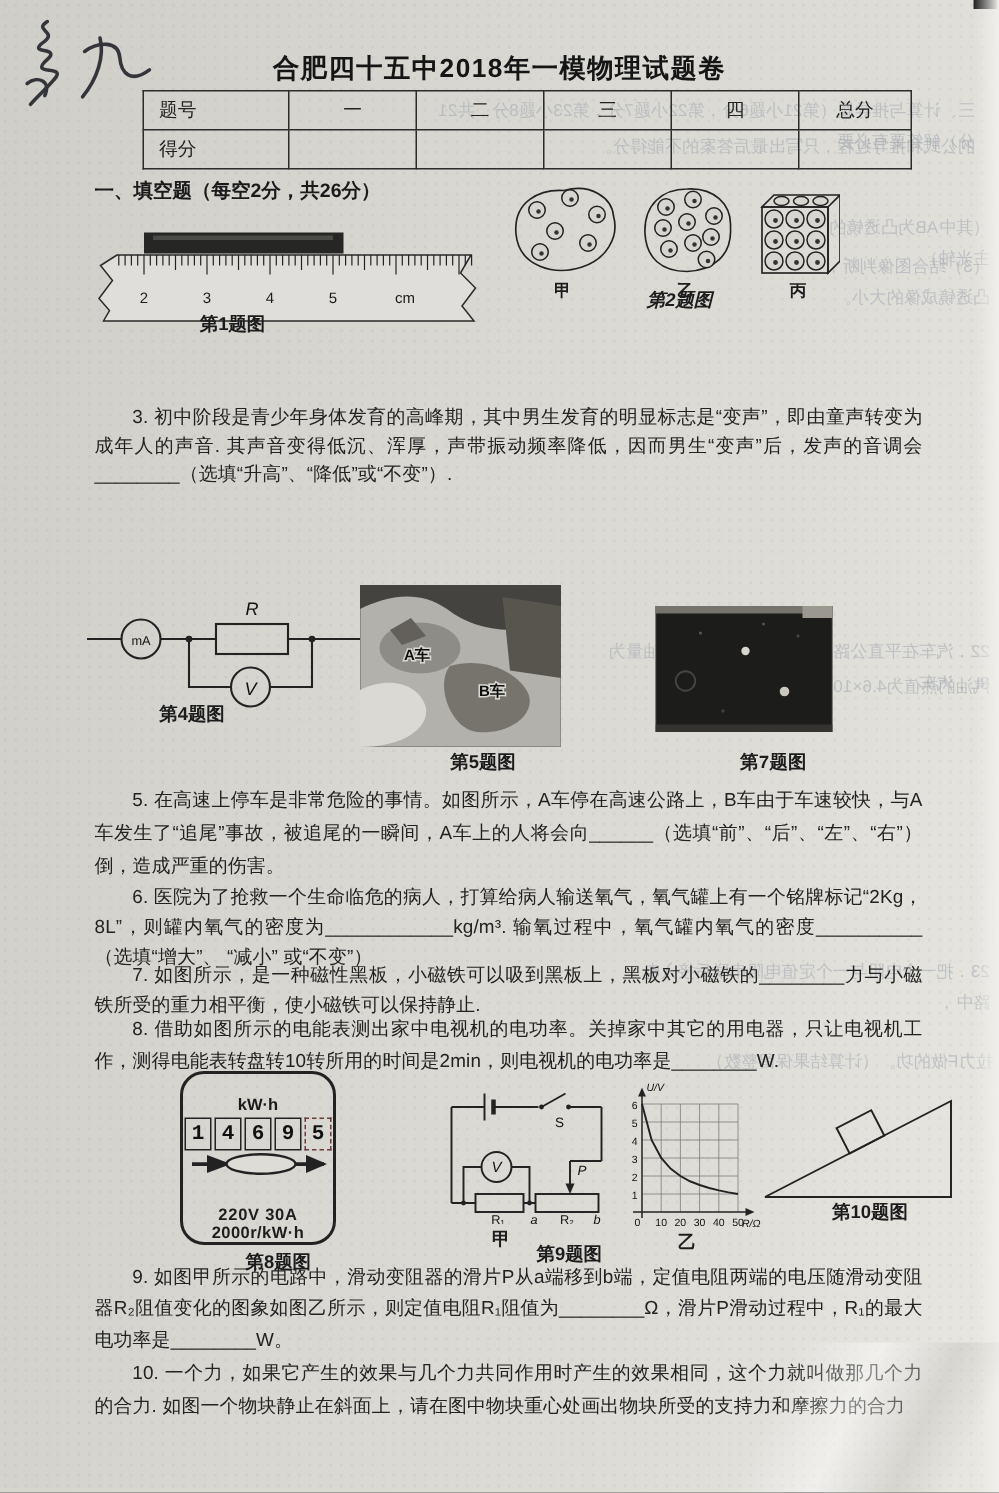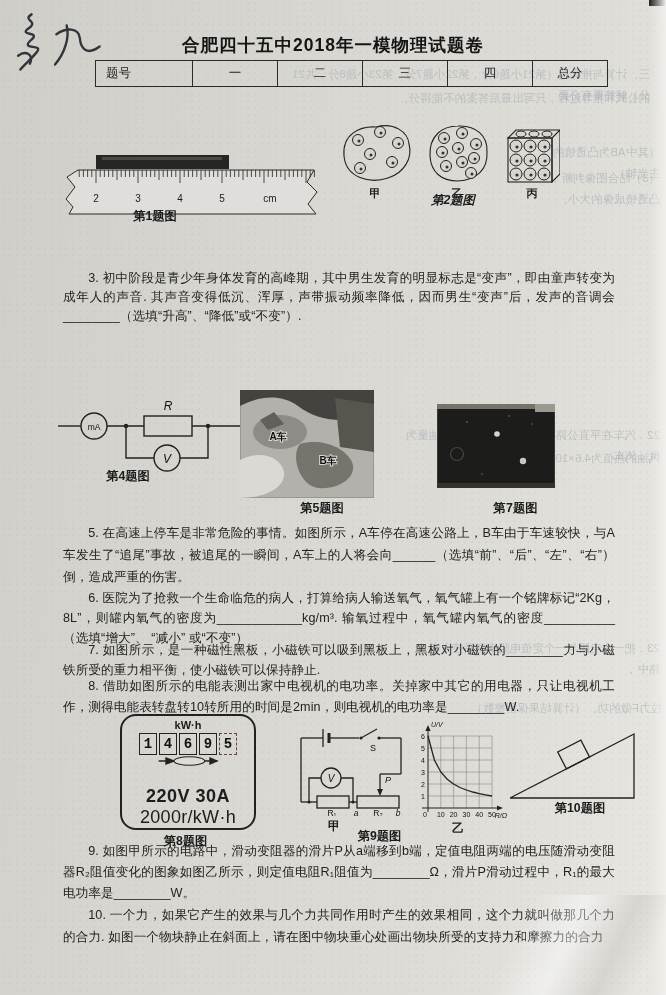--- a/index.html
+++ b/index.html
@@ -23,31 +23,31 @@
   .sec-head{position:absolute;left:63px;top:118px;font-size:13px;font-weight:700;color:#1a1a1a;}
   .q{position:absolute;left:63px;width:552px;font-size:12.6px;line-height:21px;
     text-align:justify;text-indent:2em;color:#222;letter-spacing:0.1px;}
   .cap{position:absolute;font-size:12.3px;font-weight:600;color:#1c1c1c;text-align:center;}
   .sublbl{position:absolute;font-size:12px;font-weight:600;color:#1c1c1c;}
   .bleed{position:absolute;transform:scaleX(-1);color:#a2a8b0;opacity:0.55;
     font-size:11.5px;line-height:21px;filter:blur(0.3px);pointer-events:none;text-align:left;}
   .handwriting{position:absolute;left:4px;top:2px;transform:rotate(-5deg);}
   svg text{font-family:"Liberation Sans","DejaVu Sans",sans-serif;}
   
-  .meter{position:absolute;left:120px;top:714px;width:136px;height:116px;
+  .meter{position:absolute;left:120px;top:714px;width:104px;height:116px;
     border:2.5px solid #222;border-radius:16px;box-sizing:border-box;
-    display:flex;flex-direction:column;align-items:center;padding-top:3px;}
+    display:flex;flex-direction:column;align-items:center;padding-top:15px;}
   .meter-unit{font-size:11px;font-weight:700;color:#1a1a1a;}
   .meter-digits{display:flex;gap:2px;margin-top:2px;}
   .digit{width:16px;height:20px;border:1.6px solid #222;font-size:14px;font-weight:700;
     display:flex;align-items:center;justify-content:center;color:#111;
     font-family:"Liberation Mono","DejaVu Sans Mono",monospace;}
   .digit.dashed{border-style:dashed;border-color:#6b3c3c;}
-  .meter-rating{font-size:18px;font-weight:700;margin-top:19px;letter-spacing:0.5px;}
-  .meter-rev{font-size:18px;font-weight:400;letter-spacing:0.3px;}
+  .meter-rating{font-size:11px;font-weight:700;margin-top:19px;letter-spacing:0.5px;}
+  .meter-rev{font-size:11px;font-weight:700;letter-spacing:0.3px;}
 </style>
 </head>
 <body>
 
 <div class="page">
 
   <div class="bleed" style="left:278px;top:64px;width:372px;">三、计算与推导题（第21小题6分，第22小题7分，第23小题8分，共21分）解答要有必要</div>
   <div class="bleed" style="left:278px;top:88px;width:372px;">的公式和推导过程，只写出最后答案的不能得分。</div>
   <div class="bleed" style="left:546px;top:142px;width:114px;">（其中AB为凸透镜的主光轴）</div>
   <div class="bleed" style="left:546px;top:168px;width:114px;">（3）结合图像判断，凸透镜成像的大小。</div>
@@ -73,23 +73,32 @@
   <table class="score-table">
     <tbody>
         <tr>
       <td class="c0">题号</td>
       <td class="c1">一</td>
       <td class="c2">二</td>
       <td class="c3">三</td>
       <td class="c4">四</td>
       <td class="c5">总分</td>
     </tr>
+    <tr>
+      <td class="c0">得分</td>
+      <td></td>
+      <td></td>
+      <td></td>
+      <td></td>
+      <td></td>
+    </tr>
   </tbody>
     </table>
 
+  <div class="sec-head">一、填空题（每空2分，共26分）</div>
 
   <div class="q" style="top:269px;line-height:19px;">3. 初中阶段是青少年身体发育的高峰期，其中男生发育的明显标志是“变声”，即由童声转变为成年人的声音. 其声音变得低沉、浑厚，声带振动频率降低，因而男生“变声”后，发声的音调会________（选填“升高”、“降低”或“不变”）.</div>
   <div class="q" style="top:522px;line-height:22px;">5. 在高速上停车是非常危险的事情。如图所示，A车停在高速公路上，B车由于车速较快，与A车发生了“追尾”事故，被追尾的一瞬间，A车上的人将会向______（选填“前”、“后”、“左”、“右”）倒，造成严重的伤害。</div>
   <div class="q" style="top:588px;line-height:20px;">6. 医院为了抢救一个生命临危的病人，打算给病人输送氧气，氧气罐上有一个铭牌标记“2Kg，8L”，则罐内氧气的密度为____________kg/m³. 输氧过程中，氧气罐内氧气的密度__________（选填“增大”、 “减小” 或“不变”）</div>
   <div class="q" style="top:640px;line-height:20px;">7. 如图所示，是一种磁性黑板，小磁铁可以吸到黑板上，黑板对小磁铁的________力与小磁铁所受的重力相平衡，使小磁铁可以保持静止.</div>
   <div class="q" style="top:676px;">8. 借助如图所示的电能表测出家中电视机的电功率。关掉家中其它的用电器，只让电视机工作，测得电能表转盘转10转所用的时间是2min，则电视机的电功率是________W.</div>
   <div class="q" style="top:841px;">9. 如图甲所示的电路中，滑动变阻器的滑片P从a端移到b端，定值电阻两端的电压随滑动变阻器R₂阻值变化的图象如图乙所示，则定值电阻R₁阻值为________Ω，滑片P滑动过程中，R₁的最大电功率是________W。</div>
   <div class="q" style="top:904px;line-height:22px;">10. 一个力，如果它产生的效果与几个力共同作用时产生的效果相同，这个力就叫做那几个力的合力. 如图一个物块静止在斜面上，请在图中物块重心处画出物块所受的支持力和摩擦力的合力</div>
 
   <svg style="position:absolute;left:58px;top:152px;" width="272" height="66" viewBox="0 0 272 66">

